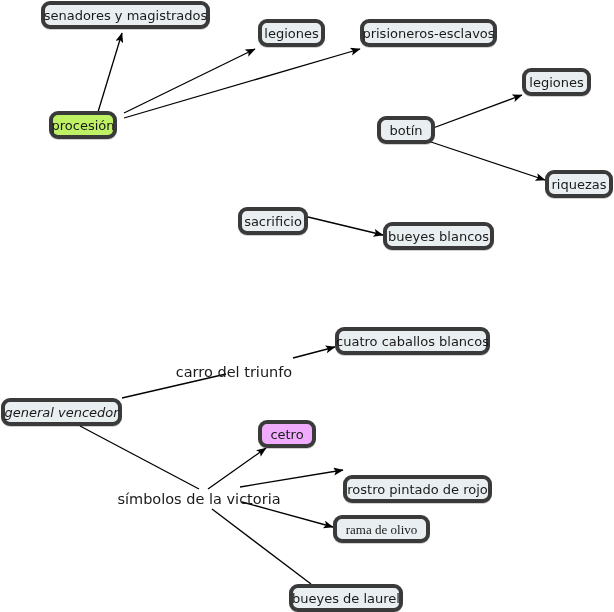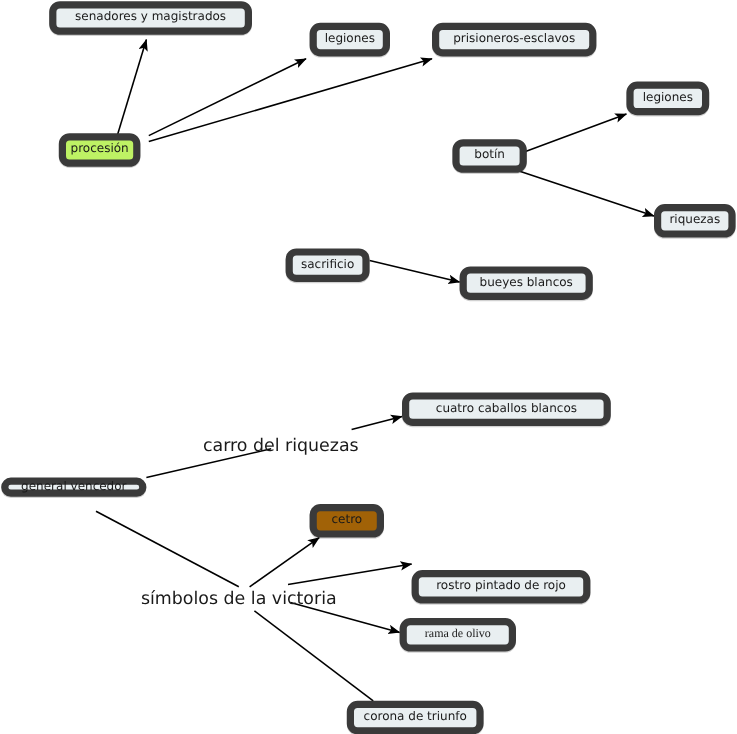--- a/index.html
+++ b/index.html
@@ -23,24 +23,24 @@
     left: 0;
     top: 0;
     width: 614px;
     height: 612px;
     pointer-events: none;
   }
   .node {
     position: absolute;
     box-sizing: border-box;
     background: #e9eff1;
-    border: 6px solid #0f172a;
+    border: 4px solid #0f172a;
     border-radius: 9px;
     color: #1a1a1a;
-    font-size: 10px;
+    font-size: 13px;
     line-height: 1;
     display: flex;
     align-items: center;
     justify-content: center;
     white-space: nowrap;
     padding: 0 25px;
     box-shadow: 0 1px 0 rgba(0,0,0,0.18);
   }
   .free-label {
     position: absolute;
@@ -87,25 +87,25 @@
   <div id="nodes-group">
       <div class="node" style="left: 41px; top: 1px; width: 169px; height: 28px; background: rgb(233, 239, 241); border-color: rgb(58, 58, 58); color: rgb(26, 26, 26);">senadores y magistrados</div>
       <div class="node" style="left: 258px; top: 19px; width: 67px; height: 28px; background: rgb(233, 239, 241); border-color: rgb(58, 58, 58); color: rgb(26, 26, 26);">legiones</div>
       <div class="node" style="left: 360px; top: 19px; width: 137px; height: 28px; background: rgb(233, 239, 241); border-color: rgb(58, 58, 58); color: rgb(26, 26, 26);">prisioneros-esclavos</div>
       <div class="node" style="left: 522px; top: 68px; width: 69px; height: 28px; background: rgb(233, 239, 241); border-color: rgb(58, 58, 58); color: rgb(26, 26, 26);">legiones</div>
       <div class="node" style="left: 49px; top: 111px; width: 68px; height: 28px; background: #bef264; border-color: rgb(58, 58, 58); color: rgb(26, 26, 26);">procesión</div>
       <div class="node" style="left: 377px; top: 116px; width: 48px; height: 28px; background: rgb(233, 239, 241); border-color: rgb(58, 58, 58); color: rgb(26, 26, 26);">botín</div>
       <div class="node" style="left: 545px; top: 170px; width: 68px; height: 28px; background: rgb(233, 239, 241); border-color: rgb(58, 58, 58); color: rgb(26, 26, 26);">riquezas</div>
       <div class="node" style="left: 238px; top: 207px; width: 70px; height: 28px; background: rgb(233, 239, 241); border-color: rgb(58, 58, 58); color: rgb(26, 26, 26);">sacrificio</div>
       <div class="node" style="left: 383px; top: 222px; width: 111px; height: 28px; background: rgb(233, 239, 241); border-color: rgb(58, 58, 58); color: rgb(26, 26, 26);">bueyes blancos</div>
-      <div class="node" style="left: 335px; top: 327px; width: 174px; height: 28px; background: rgb(233, 239, 241); border-color: rgb(58, 58, 58); color: rgb(26, 26, 26);">cuatro caballos blancos</div>
-      <div class="node" style="left: 1px; top: 398px; width: 121px; height: 16px; background: rgb(233, 239, 241); border-color: rgb(58, 58, 58); color: rgb(26, 26, 26);">general vencedor</div>
-      <div class="node" style="left: 258px; top: 420px; width: 47px; height: 28px; background: #a16207; border-color: rgb(58, 58, 58); color: rgb(26, 26, 26);">cetro</div>
+      <div class="node" style="left: 335px; top: 327px; width: 155px; height: 28px; background: rgb(233, 239, 241); border-color: rgb(58, 58, 58); color: rgb(26, 26, 26);">cuatro caballos blancos</div>
+      <div class="node" style="left: 1px; top: 398px; width: 121px; height: 28px; background: rgb(233, 239, 241); border-color: rgb(58, 58, 58); color: rgb(26, 26, 26); font-style: italic;">general vencedor</div>
+      <div class="node" style="left: 258px; top: 420px; width: 47px; height: 28px; background: #f0abfc; border-color: rgb(58, 58, 58); color: rgb(26, 26, 26);">cetro</div>
       <div class="node" style="left: 343px; top: 443px; width: 149px; height: 28px; background: rgb(233, 239, 241); border-color: rgb(58, 58, 58); color: rgb(26, 26, 26); margin-top: 32px;">rostro pintado de rojo</div>
       <div class="node" style="left: 333px; top: 515px; width: 97px; height: 28px; background: rgb(233, 239, 241); border-color: rgb(58, 58, 58); color: rgb(26, 26, 26); font-family: Liberation Serif, serif;">rama de olivo</div>
-      <div class="node" style="left: 289px; top: 584px; width: 114px; height: 28px; background: rgb(233, 239, 241); border-color: rgb(58, 58, 58); color: rgb(26, 26, 26);">corona de triunfo</div>
+      <div class="node" style="left: 289px; top: 584px; width: 114px; height: 28px; background: rgb(233, 239, 241); border-color: rgb(58, 58, 58); color: rgb(26, 26, 26);">bueyes de laurel</div>
     </div>
   <div id="labels-group">
-      <div class="free-label" style="left: 175px; top: 362px; width: 118px; height: 20px; color: rgb(26, 26, 26);">carro del riquezas</div>
+      <div class="free-label" style="left: 175px; top: 362px; width: 118px; height: 20px; color: rgb(26, 26, 26);">carro del triunfo</div>
       <div class="free-label" style="left: 115px; top: 489px; width: 168px; height: 20px; color: rgb(26, 26, 26);">símbolos de la victoria</div>
     </div>
 
 </div>
 
 </body></html>

